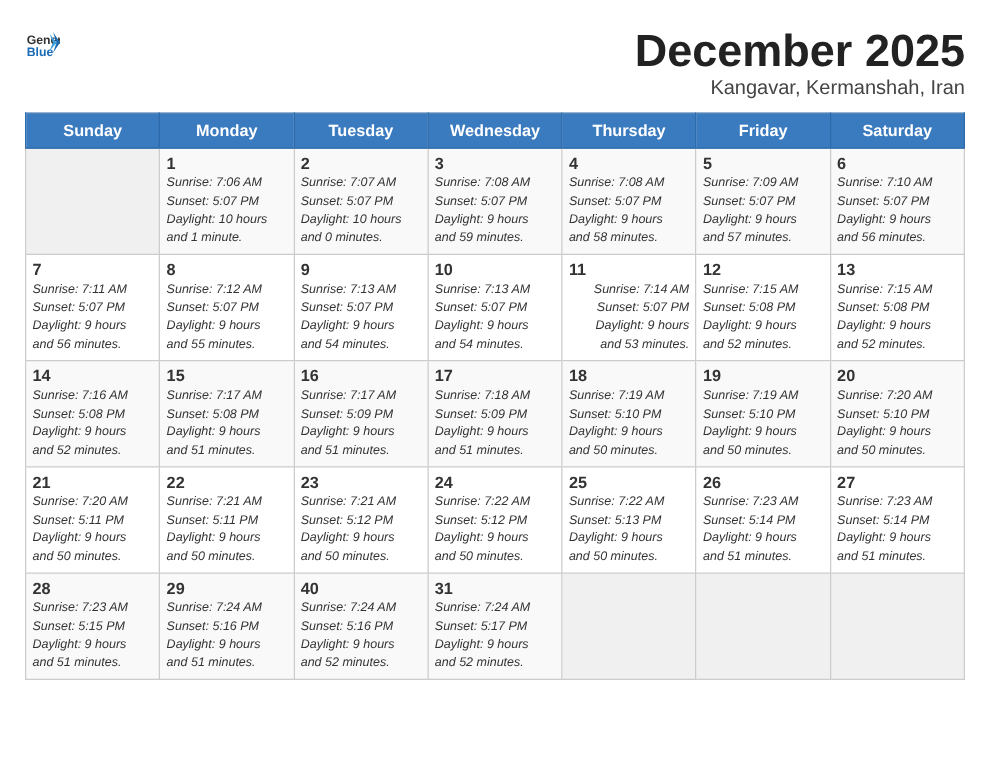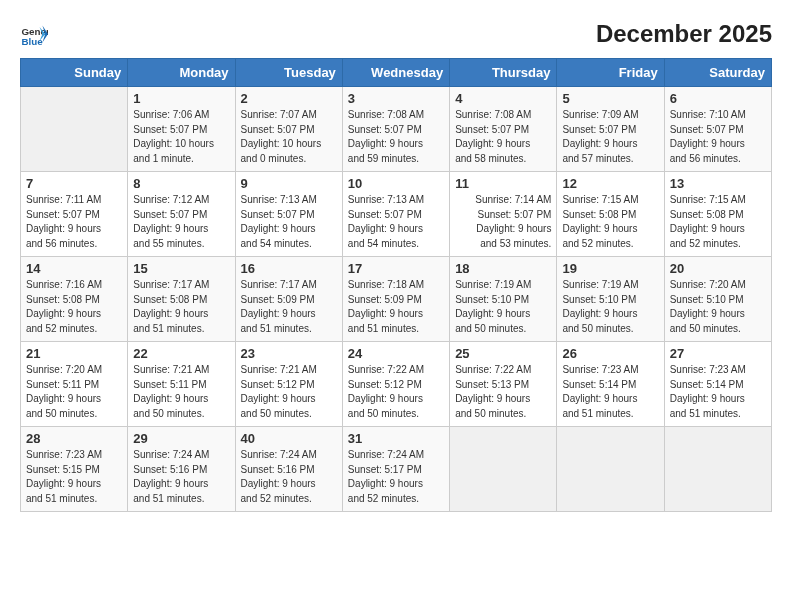--- a/index.html
+++ b/index.html
@@ -22,37 +22,37 @@
       gap: 4px;
     }
     .logo-icon {
       width: 28px;
       height: 28px;
     }
     .title-area {
       text-align: right;
     }
     .month-title {
-      font-size: 24px;
+      font-size: 36px;
       font-weight: bold;
       color: #222;
     }
     .location-title {
       font-size: 16px;
       color: #444;
     }
     table {
       width: 100%;
       border-collapse: collapse;
       table-layout: fixed;
     }
     thead tr th {
       background-color: #3a7abf;
       color: #fff;
-      text-align: right;
+      text-align: center;
       padding: 6px 6px;
       font-size: 13px;
       font-weight: bold;
       border: 1px solid #2d6aa8;
     }
     tbody tr td {
       vertical-align: top;
       border: 1px solid #ccc;
       padding: 4px 5px;
       font-size: 10.5px;
@@ -66,39 +66,41 @@
     .day-num {
       font-weight: bold;
       font-size: 13px;
       display: block;
       margin-bottom: 2px;
     }
     .cell-info {
       font-size: 10px;
       line-height: 1.45;
       color: #333;
+      font-style: italic;
     }
     .empty-cell {
       background: #f0f0f0 !important;
     }
   </style>
 </head>
 <body>
 
 <div class="header-area">
   <div class="logo">
     <svg class="logo-icon" viewBox="0 0 40 40">
       <text x="2" y="22" font-size="14" font-weight="bold" fill="#333">General</text>
       <text x="2" y="35" font-size="14" font-weight="bold" fill="#1a6bb5">Blue</text>
       <polygon points="32,8 40,20 32,32 36,20" fill="#1a6bb5"></polygon>
       <polygon points="28,10 36,20 28,30 32,20" fill="#3a9edb"></polygon>
     </svg>
   </div>
   <div class="title-area">
     <div class="month-title">December 2025</div>
+    <div class="location-title">Kangavar, Kermanshah, Iran</div>
   </div>
 </div>
 
 <table>
   <thead>
     <tr id="weekday-header">
     <th>Sunday</th>
         <th>Monday</th>
         <th>Tuesday</th>
         <th>Wednesday</th>

